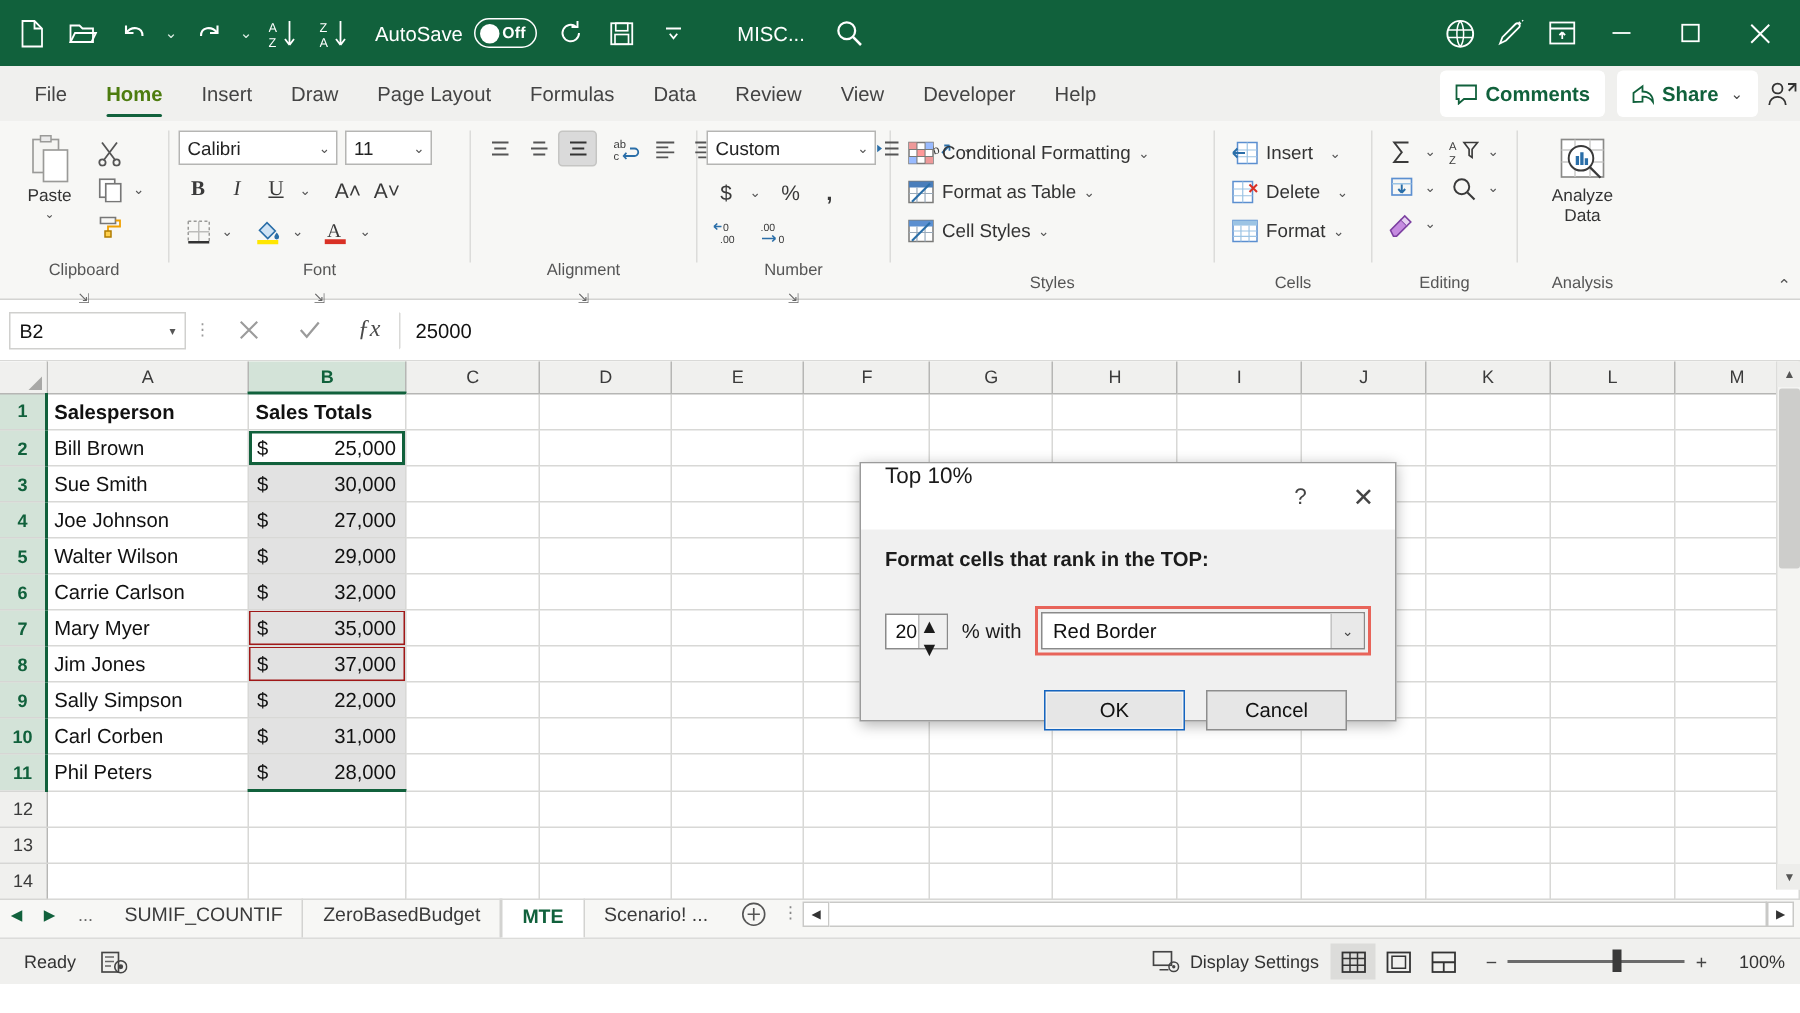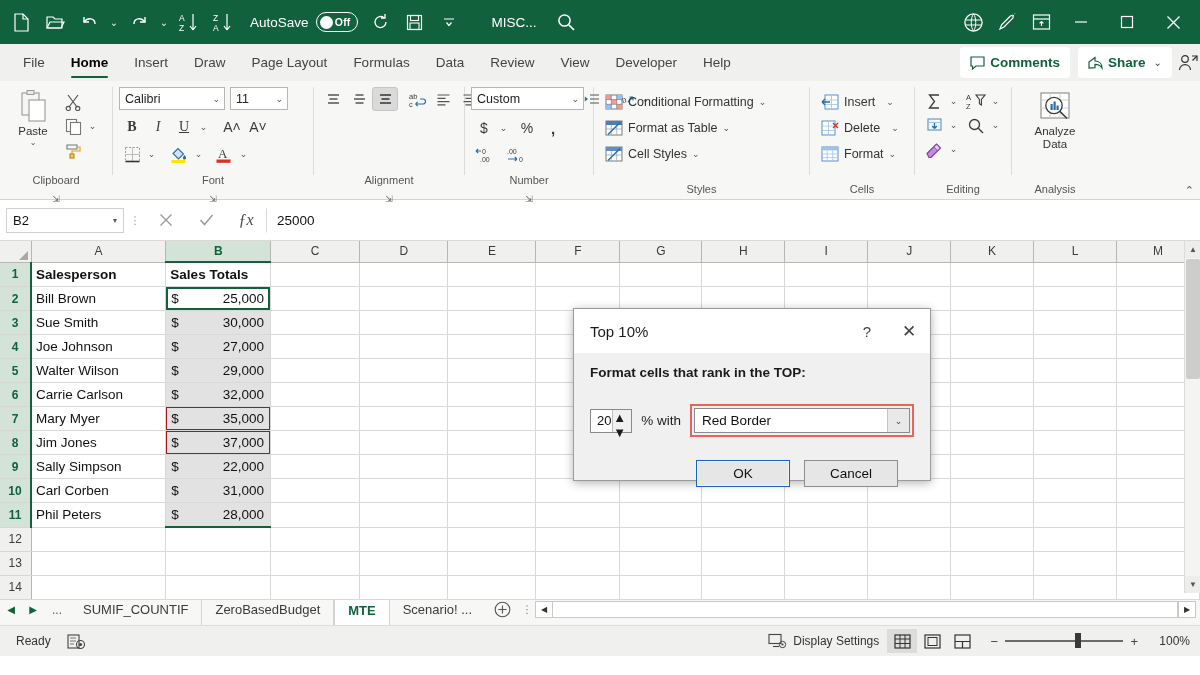--- a/index.html
+++ b/index.html
@@ -39,21 +39,21 @@
 
   
   .tabstrip {
     height:37px; background:#f0f0ee; display:flex; align-items:stretch;
     padding-left:10px; position:relative;
   }
   .rtab {
     padding:0 13px; display:flex; align-items:center; font-size:13.5px;
     color:#444; position:relative; white-space:nowrap;
   }
-  .rtab.active { color:#000000; font-weight:bold; }
+  .rtab.active { color:#4d7c0f; font-weight:bold; }
   .rtab.active:after {
     content:""; position:absolute; left:13px; right:13px; bottom:3px; height:2.5px;
     background:#11613c; border-radius:2px;
   }
   .ts-spacer { flex:1 1 auto; }
   .pillbtn {
     display:flex; align-items:center; gap:5px; margin:3px 4px; padding:0 10px;
     background:#fff; border-radius:4px; color:#11613c; font-weight:bold; font-size:13.5px;
     white-space:nowrap;
   }
@@ -147,21 +147,21 @@
   .zoomslider { display:flex; align-items:center; gap:0; margin:0 6px;}
   .zs-line { width:118px; height:1.5px; background:#6b6b6b; position:relative; }
   .zs-thumb { position:absolute; left:70px; top:-7px; width:6px; height:15px; background:#3a3a3a;}
 
   
   .modal {
     position:absolute; left:573px; top:308px; width:358px; height:173px;
     background:#f0f0f0; border:1px solid #9b9b9b; box-shadow:0 2px 9px rgba(0,0,0,.30);
     display:flex; flex-direction:column;
   }
-  .modal-title { height:44px; background:#fff; display:flex; align-items:center; padding:0 0 0 16px;}
+  .modal-title { height:44px; background:#fff; display:flex; align-items:flex-start; padding:0 0 0 16px;}
   .modal-title .t { flex:1 1 auto; font-size:15px; color:#1b1b1b;}
   .mt-btn { width:42px; height:44px; display:flex; align-items:center; justify-content:center; color:#444; font-size:15px;}
   .mt-btn.x { font-size:17px; }
   .modal-body { flex:1 1 auto; padding:12px 16px 0 16px; position:relative;}
   .m-label { font-size:13.5px; font-weight:bold; color:#1b1b1b; }
   .m-row { display:flex; align-items:center; margin-top:17px; }
   .spin { display:flex; align-items:stretch; width:58px; height:24px; border:1px solid #8a8a8a; background:#fff;}
   .spin .val { flex:1 1 auto; display:flex; align-items:center; padding-left:6px; font-size:13px; color:#111;}
   .spin .arrows { width:19px; border-left:1px solid #bdbdbd; display:flex; flex-direction:column; background:#f0f0f0;}
   .m-with { margin:16px 9px; font-size:13.5px; color:#1b1b1b; white-space:nowrap;}

